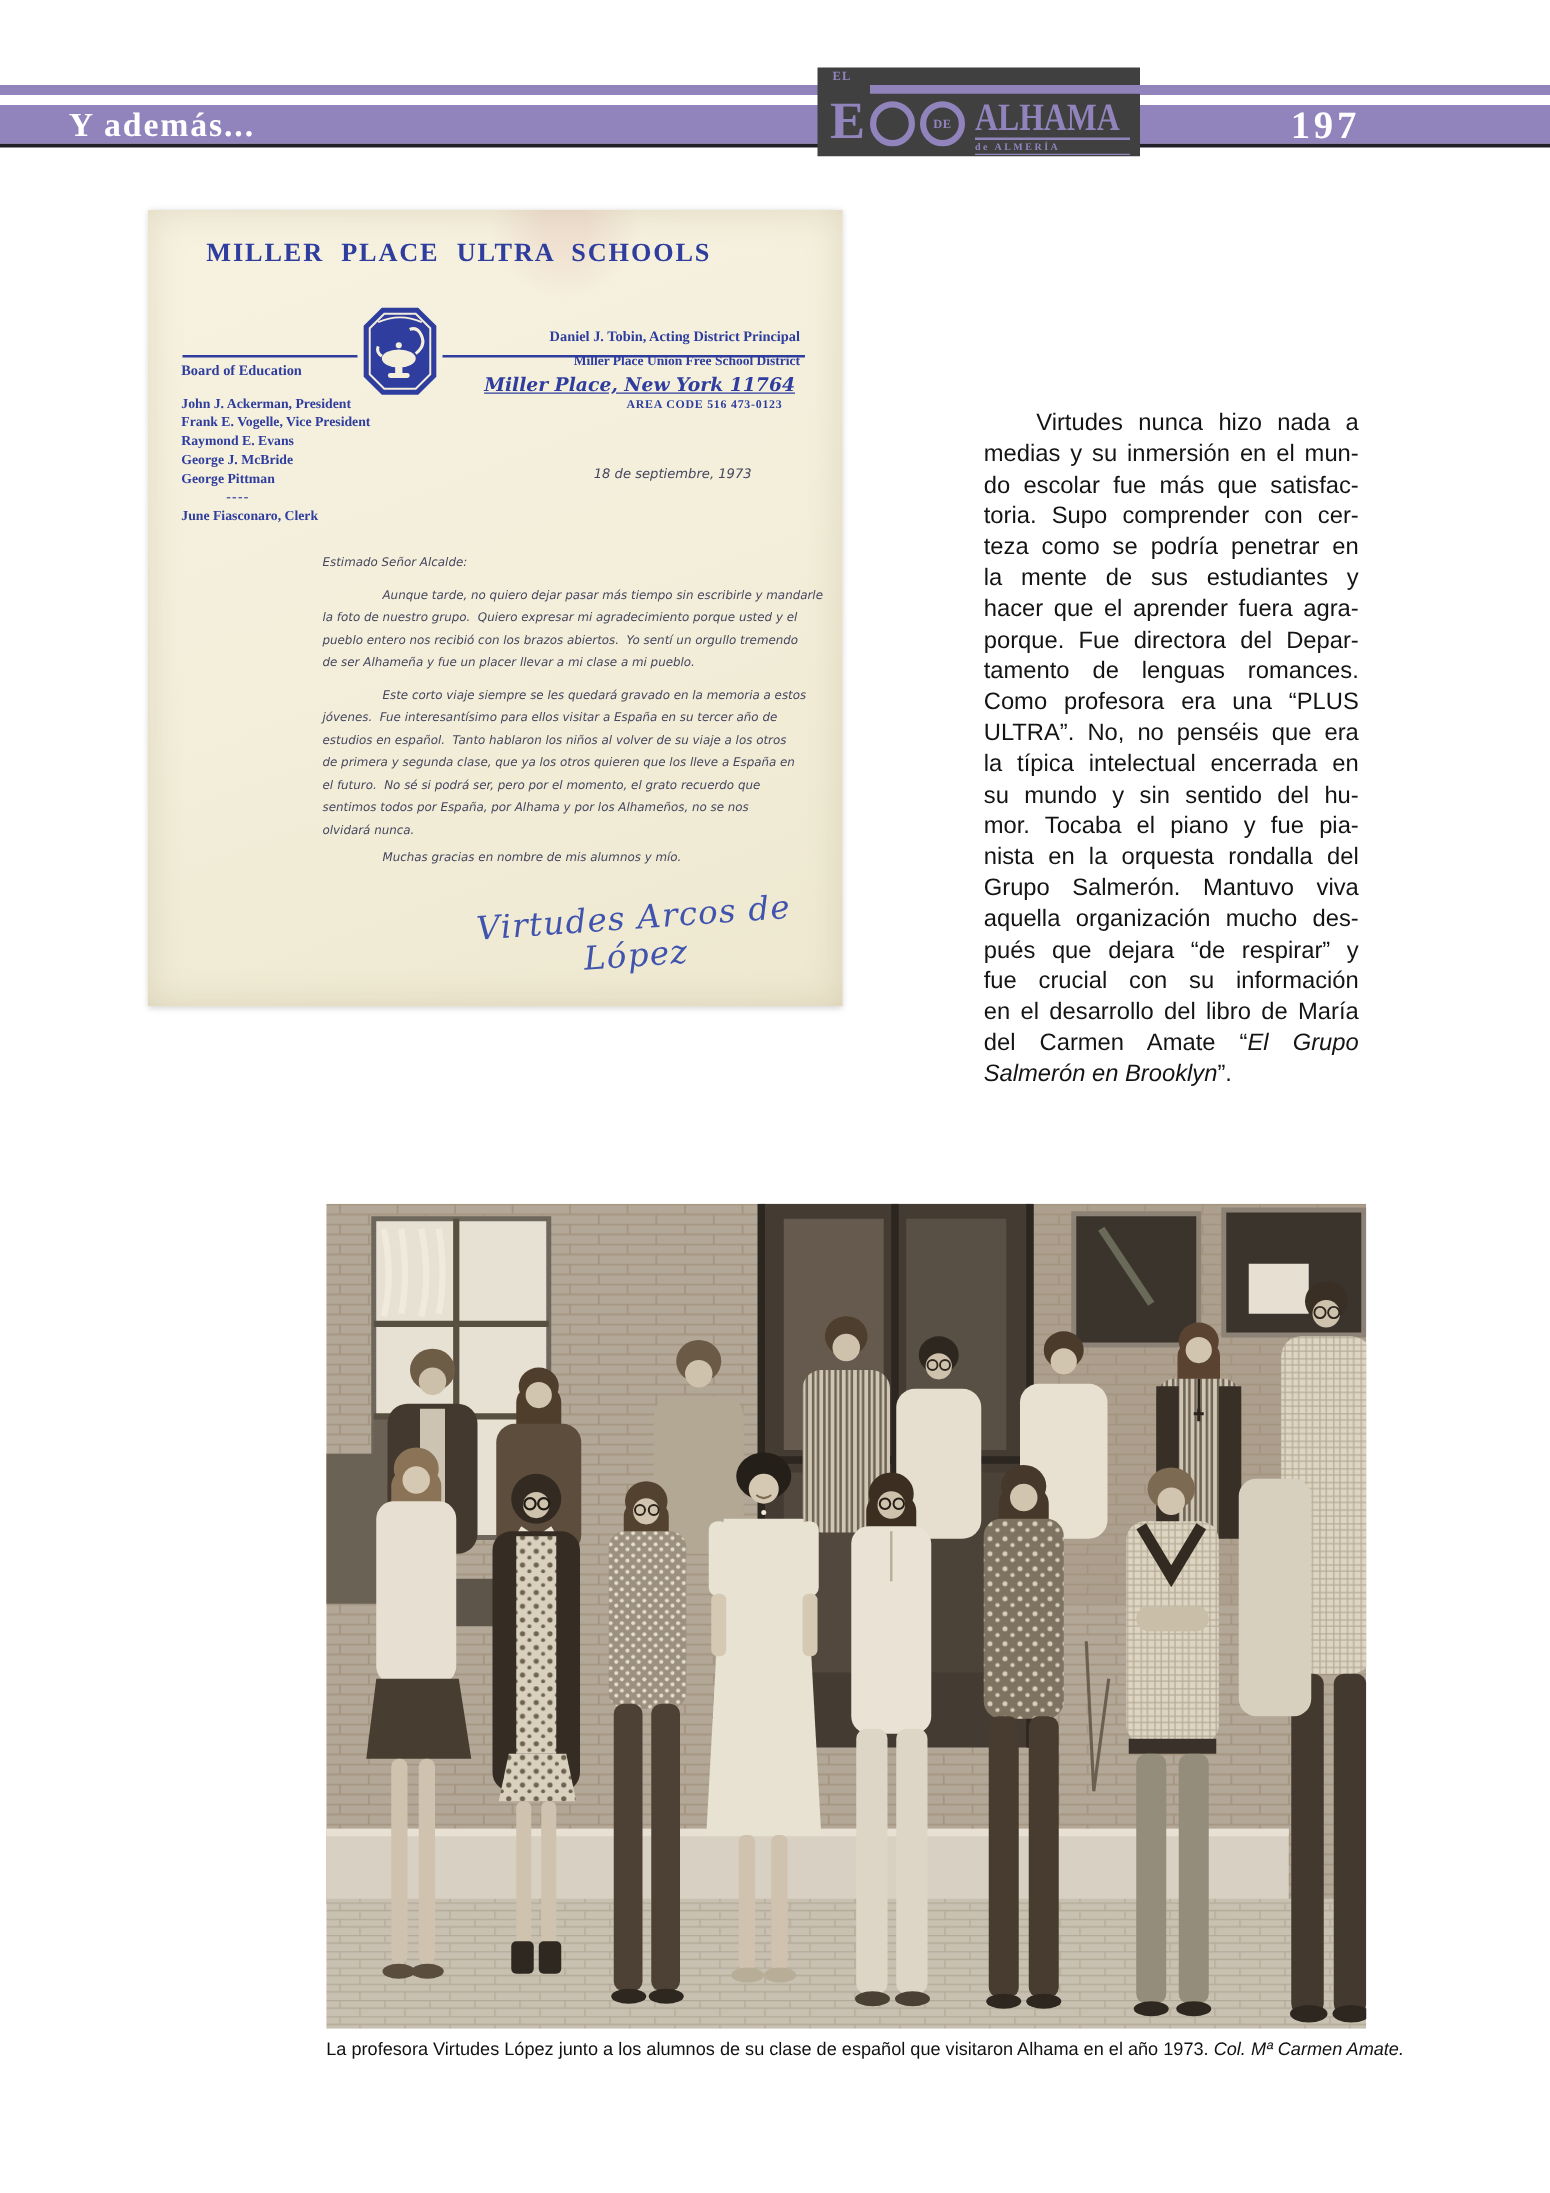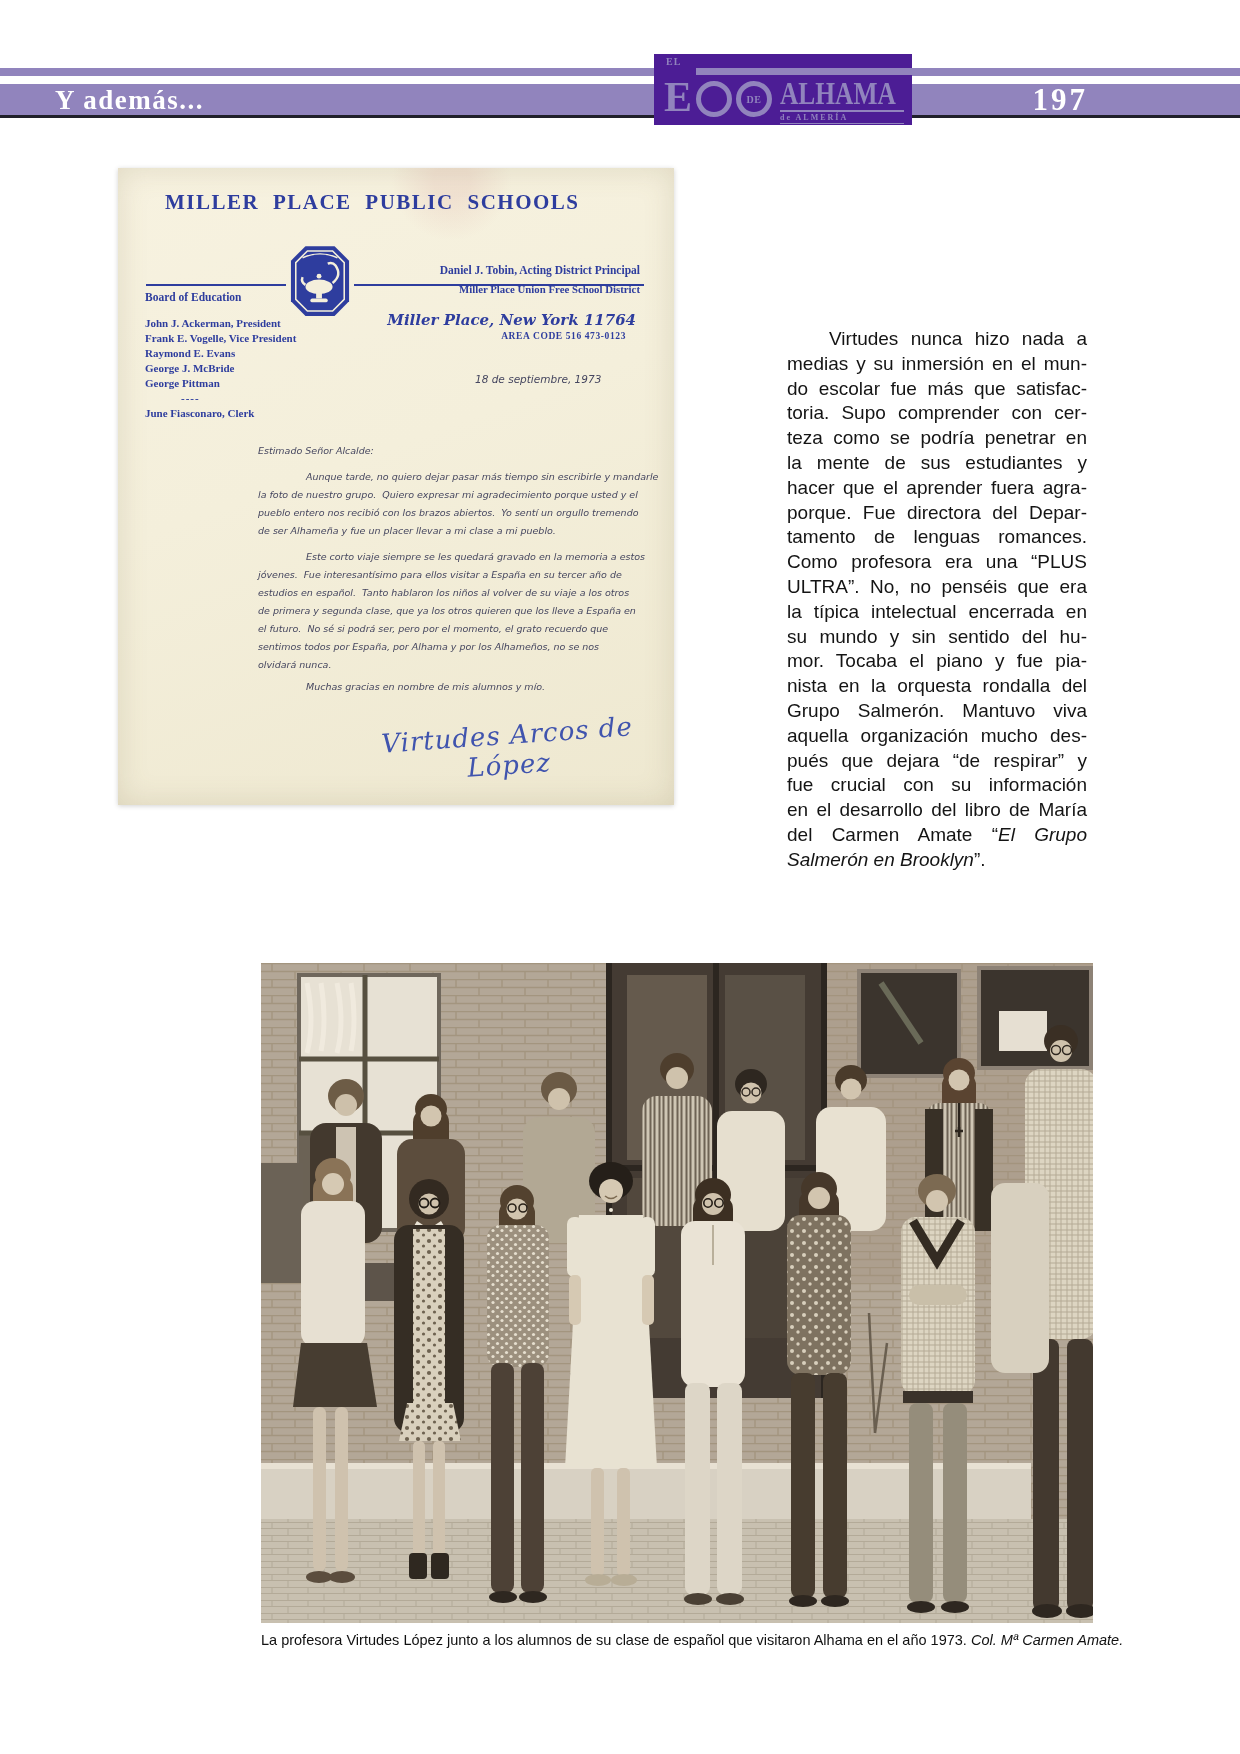--- a/index.html
+++ b/index.html
@@ -7,21 +7,21 @@
         font-family:"Liberation Sans",sans-serif;}
 
   
   .hdr-thin{position:absolute;left:0;top:68px;width:1240px;height:8px;background:#9184bd;z-index:1;}
   .hdr-band{position:absolute;left:0;top:84px;width:1240px;height:31px;background:#9184bd;z-index:1;}
   .hdr-black{position:absolute;left:0;top:115px;width:1240px;height:3px;background:#20202a;z-index:1;}
   .hdr-sec{position:absolute;left:55px;top:85px;z-index:2;color:#fff;
            font-family:"Liberation Serif",serif;font-weight:bold;font-size:27px;letter-spacing:1.5px;}
   .hdr-num{position:absolute;right:152px;top:82px;z-index:2;color:#fff;
            font-family:"Liberation Serif",serif;font-weight:bold;font-size:31px;letter-spacing:3px;}
-  .logo-box{position:absolute;left:654px;top:54px;width:258px;height:71px;background:#4c1d95;z-index:3;
+  .logo-box{position:absolute;left:654px;top:54px;width:258px;height:71px;background:#404040;z-index:3;
             color:#9184bd;font-family:"Liberation Serif",serif;}
   .logo-el{position:absolute;left:12px;top:2px;font-size:10px;font-weight:bold;letter-spacing:1px;}
   .logo-stripe{position:absolute;left:42px;top:14px;width:216px;height:7px;background:#9184bd;}
   .logo-E{position:absolute;left:10px;top:22px;font-size:42px;line-height:42px;font-weight:bold;}
   .logo-ring{position:absolute;width:26px;height:26px;border:5px solid #9184bd;border-radius:50%;top:27px;}
   .ring-c{left:42px;}
   .ring-o{left:82px;}
   .logo-de{position:absolute;left:82px;top:27px;width:36px;height:36px;display:flex;align-items:center;
            justify-content:center;font-size:10px;font-weight:bold;letter-spacing:.5px;}
   .logo-alhama{position:absolute;left:126px;top:24px;font-size:31px;line-height:31px;font-weight:bold;
@@ -44,22 +44,22 @@
   .lt-rule-l{position:absolute;left:28px;top:116px;width:140px;height:2px;background:#2e3d9e;}
   .lt-rule-r{position:absolute;left:236px;top:116px;width:290px;height:2px;background:#2e3d9e;}
   .lt-board{position:absolute;left:27px;top:122px;font-family:"Liberation Serif",serif;font-weight:bold;
             font-size:11px;line-height:15px;}
   .board-title{margin-bottom:11px;font-size:11.5px;}
   .board-line:nth-child(6){padding-left:36px;letter-spacing:1px;}
   .lt-contact{position:absolute;left:262px;top:96px;width:260px;text-align:right;
               font-family:"Liberation Serif",serif;font-weight:bold;}
   .ct1{font-size:11.5px;}
   .ct2{font-size:10.8px;margin-top:7px;}
-  .ct3{font-size:15px;font-weight:bold;font-style:italic;margin-top:16px;padding-right:4px;
-       font-family:"DejaVu Serif",serif;}
+  .ct3{font-size:15px;font-weight:bold;font-style:italic;margin-top:4px;padding-right:4px;
+       font-family:"DejaVu Serif",serif;text-decoration:underline;}
   .ct4{font-size:9.5px;letter-spacing:.6px;margin-top:2px;padding-right:14px;}
   .lt-date{position:absolute;left:357px;top:204px;font:italic 10.5px/14px "DejaVu Sans",sans-serif;
            color:#45465f;}
   .lt-body{position:absolute;left:140px;top:274px;width:390px;color:#45465f;}
   .bline,.salut,.closing{font:italic 9.5px/18px "DejaVu Sans",sans-serif;white-space:nowrap;}
   .letter-par{margin-top:8px;}
   .letter-par .bline:first-child{padding-left:48px;}
   .closing{margin-top:4px;padding-left:48px;}
   .lt-sign{position:absolute;left:250px;top:552px;width:280px;text-align:center;color:#4054ae;
            font-family:"DejaVu Serif",serif;font-style:italic;font-size:26px;
@@ -98,21 +98,21 @@
     <span class="logo-ring ring-c"></span>
     <span class="logo-ring ring-o"></span>
     <span class="logo-de">DE</span>
     <span class="logo-alhama">ALHAMA</span>
     <span class="logo-rule"></span>
     <span class="logo-alm">de ALMERÍA</span>
     <span class="logo-rule2"></span>
   </div>
 
   <div class="letter">
-    <div class="lt-title">MILLER PLACE PUBLIC SCHOOLS</div>
+    <div class="lt-title">MILLER PLACE ULTRA SCHOOLS</div>
 
     <svg class="lt-emblem" viewBox="0 0 64 76">
       <path d="M17 2 H47 L62 17 V59 L47 74 H17 L2 59 V17 Z" fill="#2e3d9e"></path>
       <path d="M19 7 H45 L57 19 V57 L45 69 H19 L7 57 V19 Z" fill="none" stroke="#f4efdb" stroke-width="1.6"></path>
       <ellipse cx="31" cy="44" rx="14" ry="7.5" fill="#f4efdb"></ellipse>
       <rect x="28" y="50" width="6" height="6" fill="#f4efdb"></rect>
       <rect x="22" y="56" width="18" height="4" rx="2" fill="#f4efdb"></rect>
       <path d="M17 42 q-5 -3 -3 -8" stroke="#f4efdb" stroke-width="2.5" fill="none"></path>
       <path d="M45 40 q10 -8 3 -18 q-3 -4 -8 -2" stroke="#f4efdb" stroke-width="2.5" fill="none"></path>
       <circle cx="31" cy="33" r="2.5" fill="#f4efdb"></circle>

